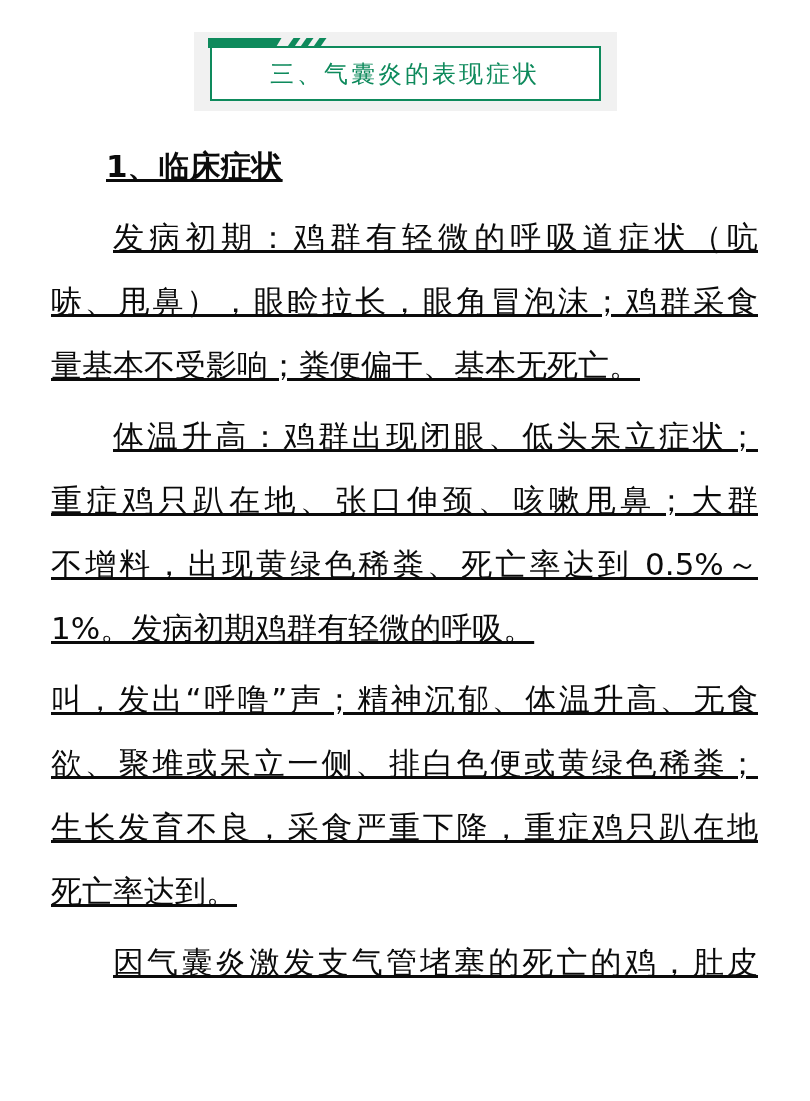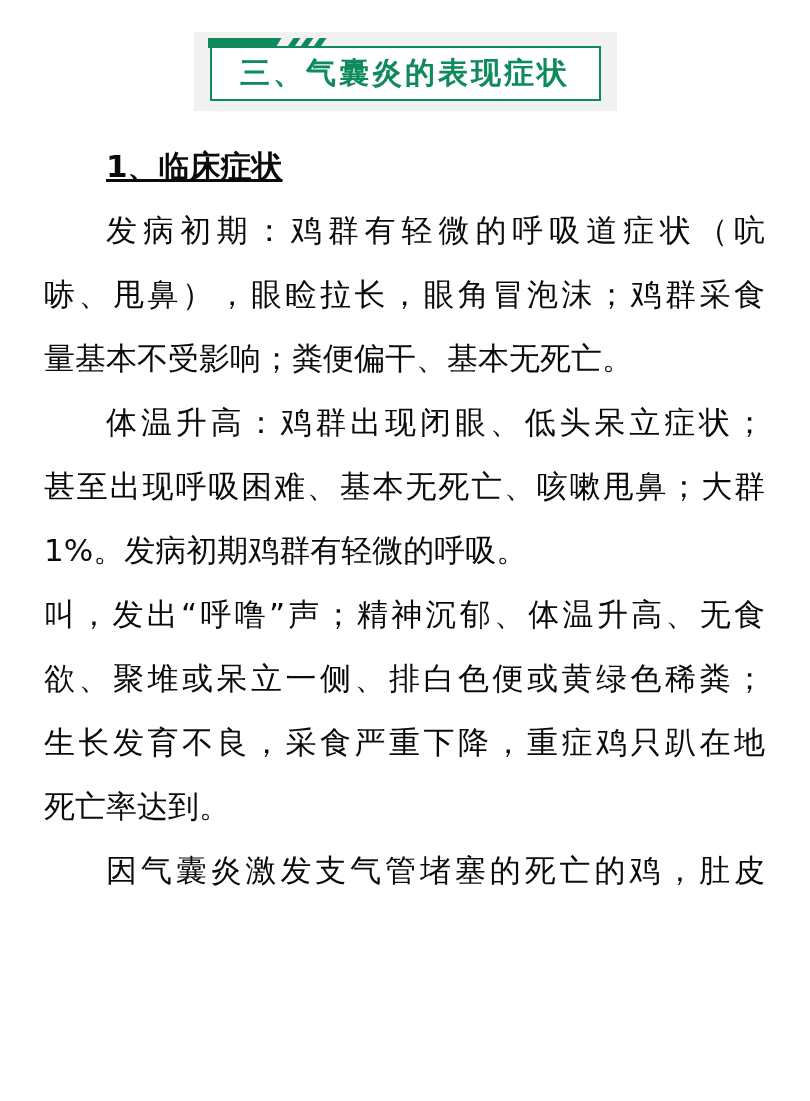--- a/index.html
+++ b/index.html
@@ -32,22 +32,22 @@
     margin:0 auto;
     top:14px;
     border:2px solid var(--accent);
     background:#ffffff;
     display:flex;
     align-items:center;
     justify-content:center;
   }
   .section-title{
     margin:0;
-    font-size:30px;
-    font-weight:700;
+    font-size:24px;
+    font-weight:400;
     color:var(--accent);
     letter-spacing:3px;
     white-space:nowrap;
   }
   .deco-bar{
     position:absolute;
     left:-4px;
     top:-10px;
     width:74px;
     height:10px;
@@ -72,21 +72,21 @@
   }
   .clinical-heading{
     margin:0;
     font-size:31px;
     line-height:64px;
     font-weight:700;
     text-indent:2em;
     color:var(--text);
     text-decoration:underline;
   }
-  .para{margin:0;}
+  .para{margin:7px;text-decoration:underline;}
   .line{
     text-align:justify;
     text-align-last:justify;
   }
   .line.first{text-indent:2em;}
   .line.last{text-align-last:left;}
 </style>
 </head>
 <body>
 
@@ -108,21 +108,22 @@
     <h2 class="clinical-heading">1、临床症状</h2>
 
     <div class="para">
       <div class="line first">发病初期：鸡群有轻微的呼吸道症状（吭</div>
       <div class="line">哧、甩鼻），眼睑拉长，眼角冒泡沫；鸡群采食</div>
       <div class="line last">量基本不受影响；粪便偏干、基本无死亡。</div>
     </div>
 
     <div class="para">
       <div class="line first">体温升高：鸡群出现闭眼、低头呆立症状；</div>
-      <div class="line">甚至出现呼吸困难、基本无死亡、咳嗽甩鼻；大群</div>
+      <div class="line">重症鸡只趴在地、张口伸颈、咳嗽甩鼻；大群</div>
+      <div class="line">不增料，出现黄绿色稀粪、死亡率达到 0.5%～</div>
       <div class="line last">1%。发病初期鸡群有轻微的呼吸。</div>
     </div>
 
     <div class="para">
       <div class="line">叫，发出“呼噜”声；精神沉郁、体温升高、无食</div>
       <div class="line">欲、聚堆或呆立一侧、排白色便或黄绿色稀粪；</div>
       <div class="line">生长发育不良，采食严重下降，重症鸡只趴在地</div>
       <div class="line last">死亡率达到。</div>
     </div>
 

